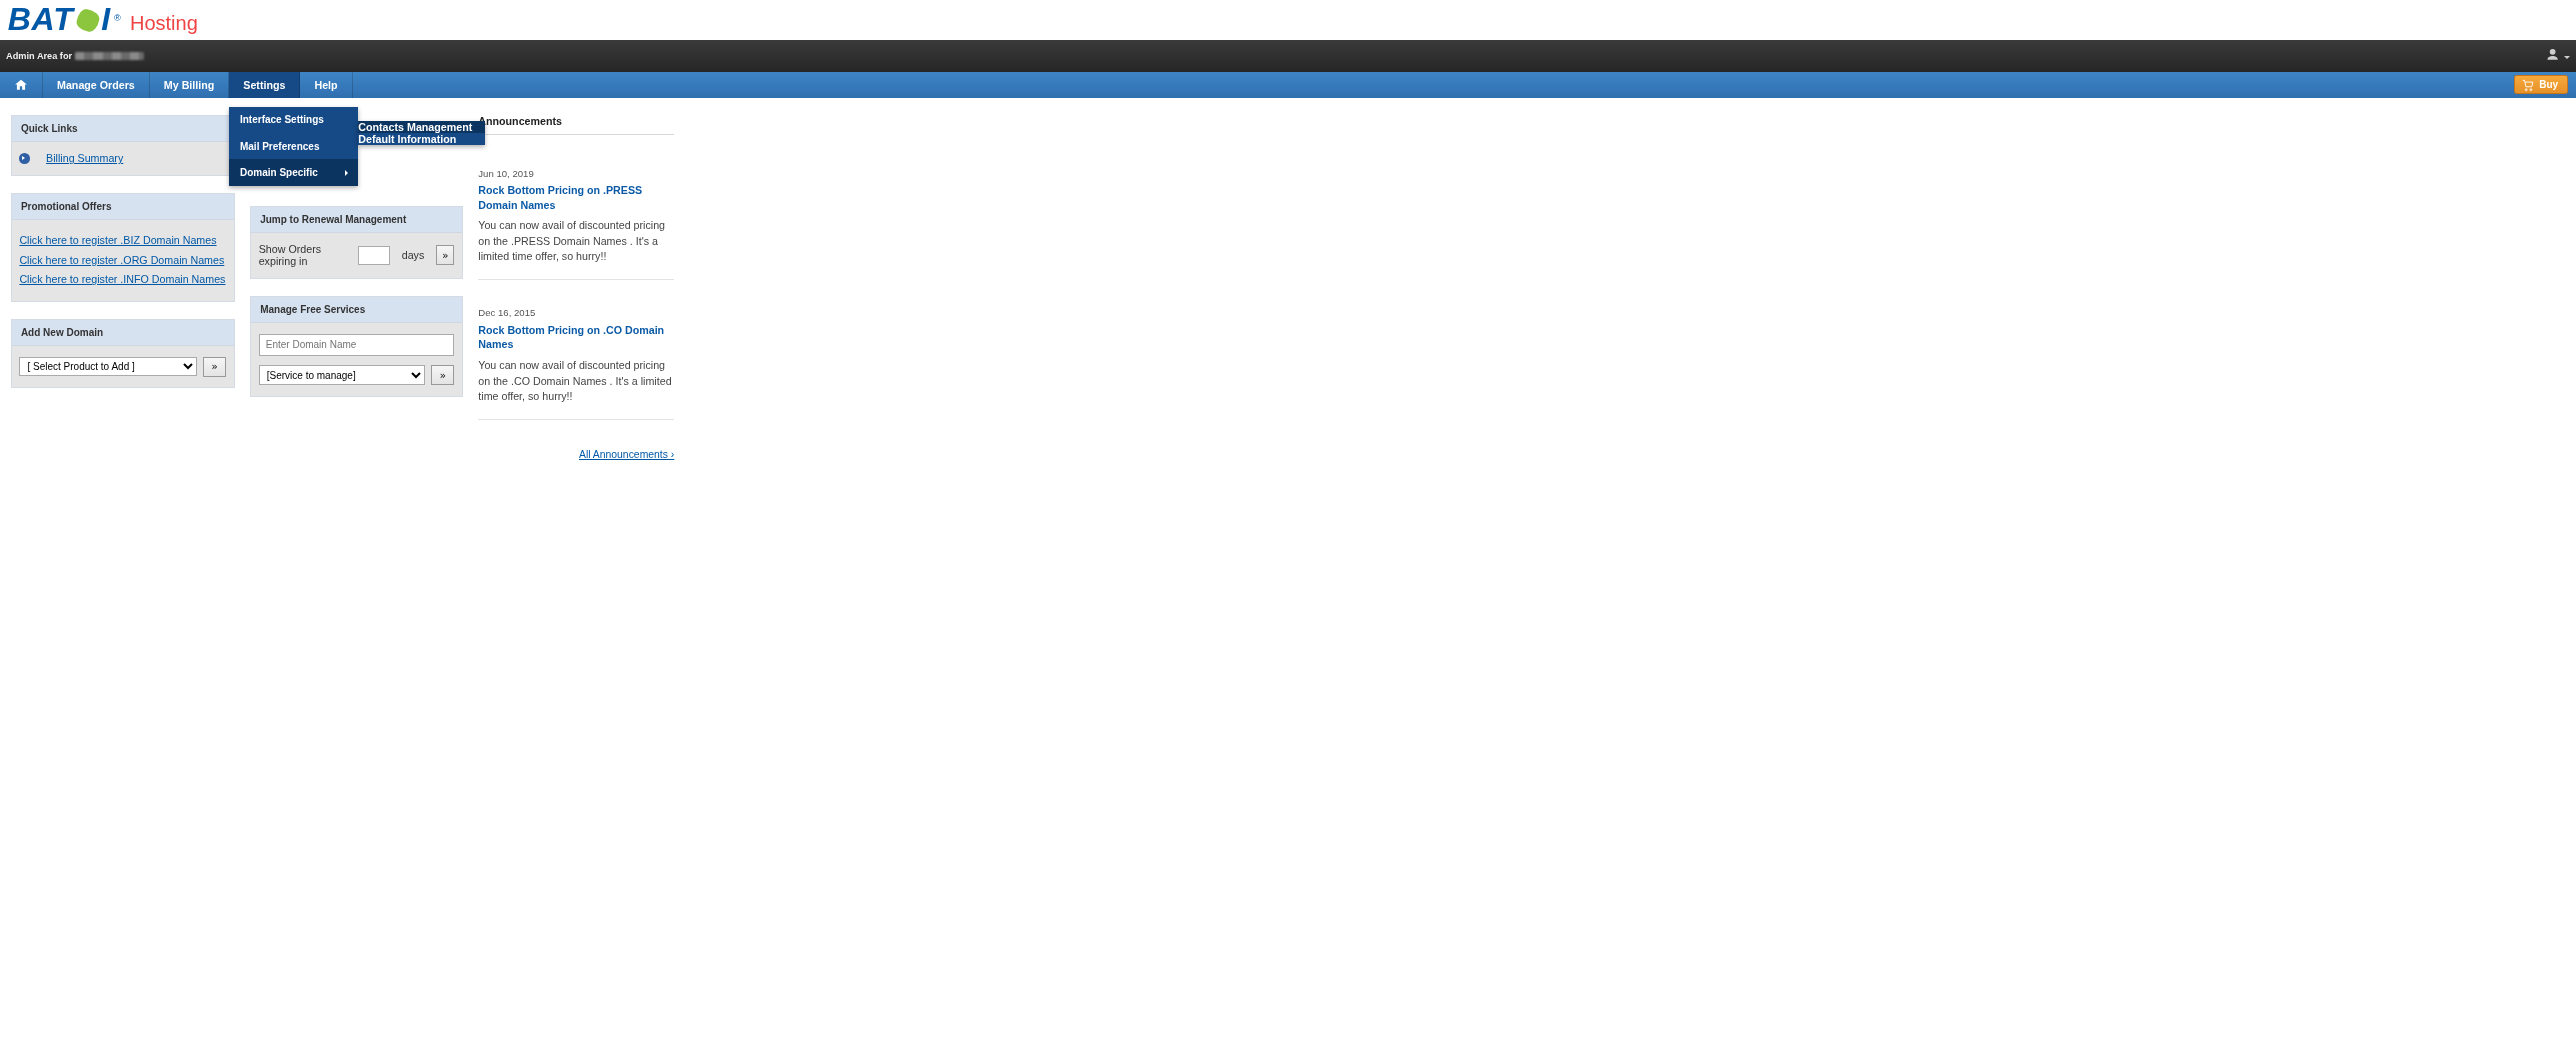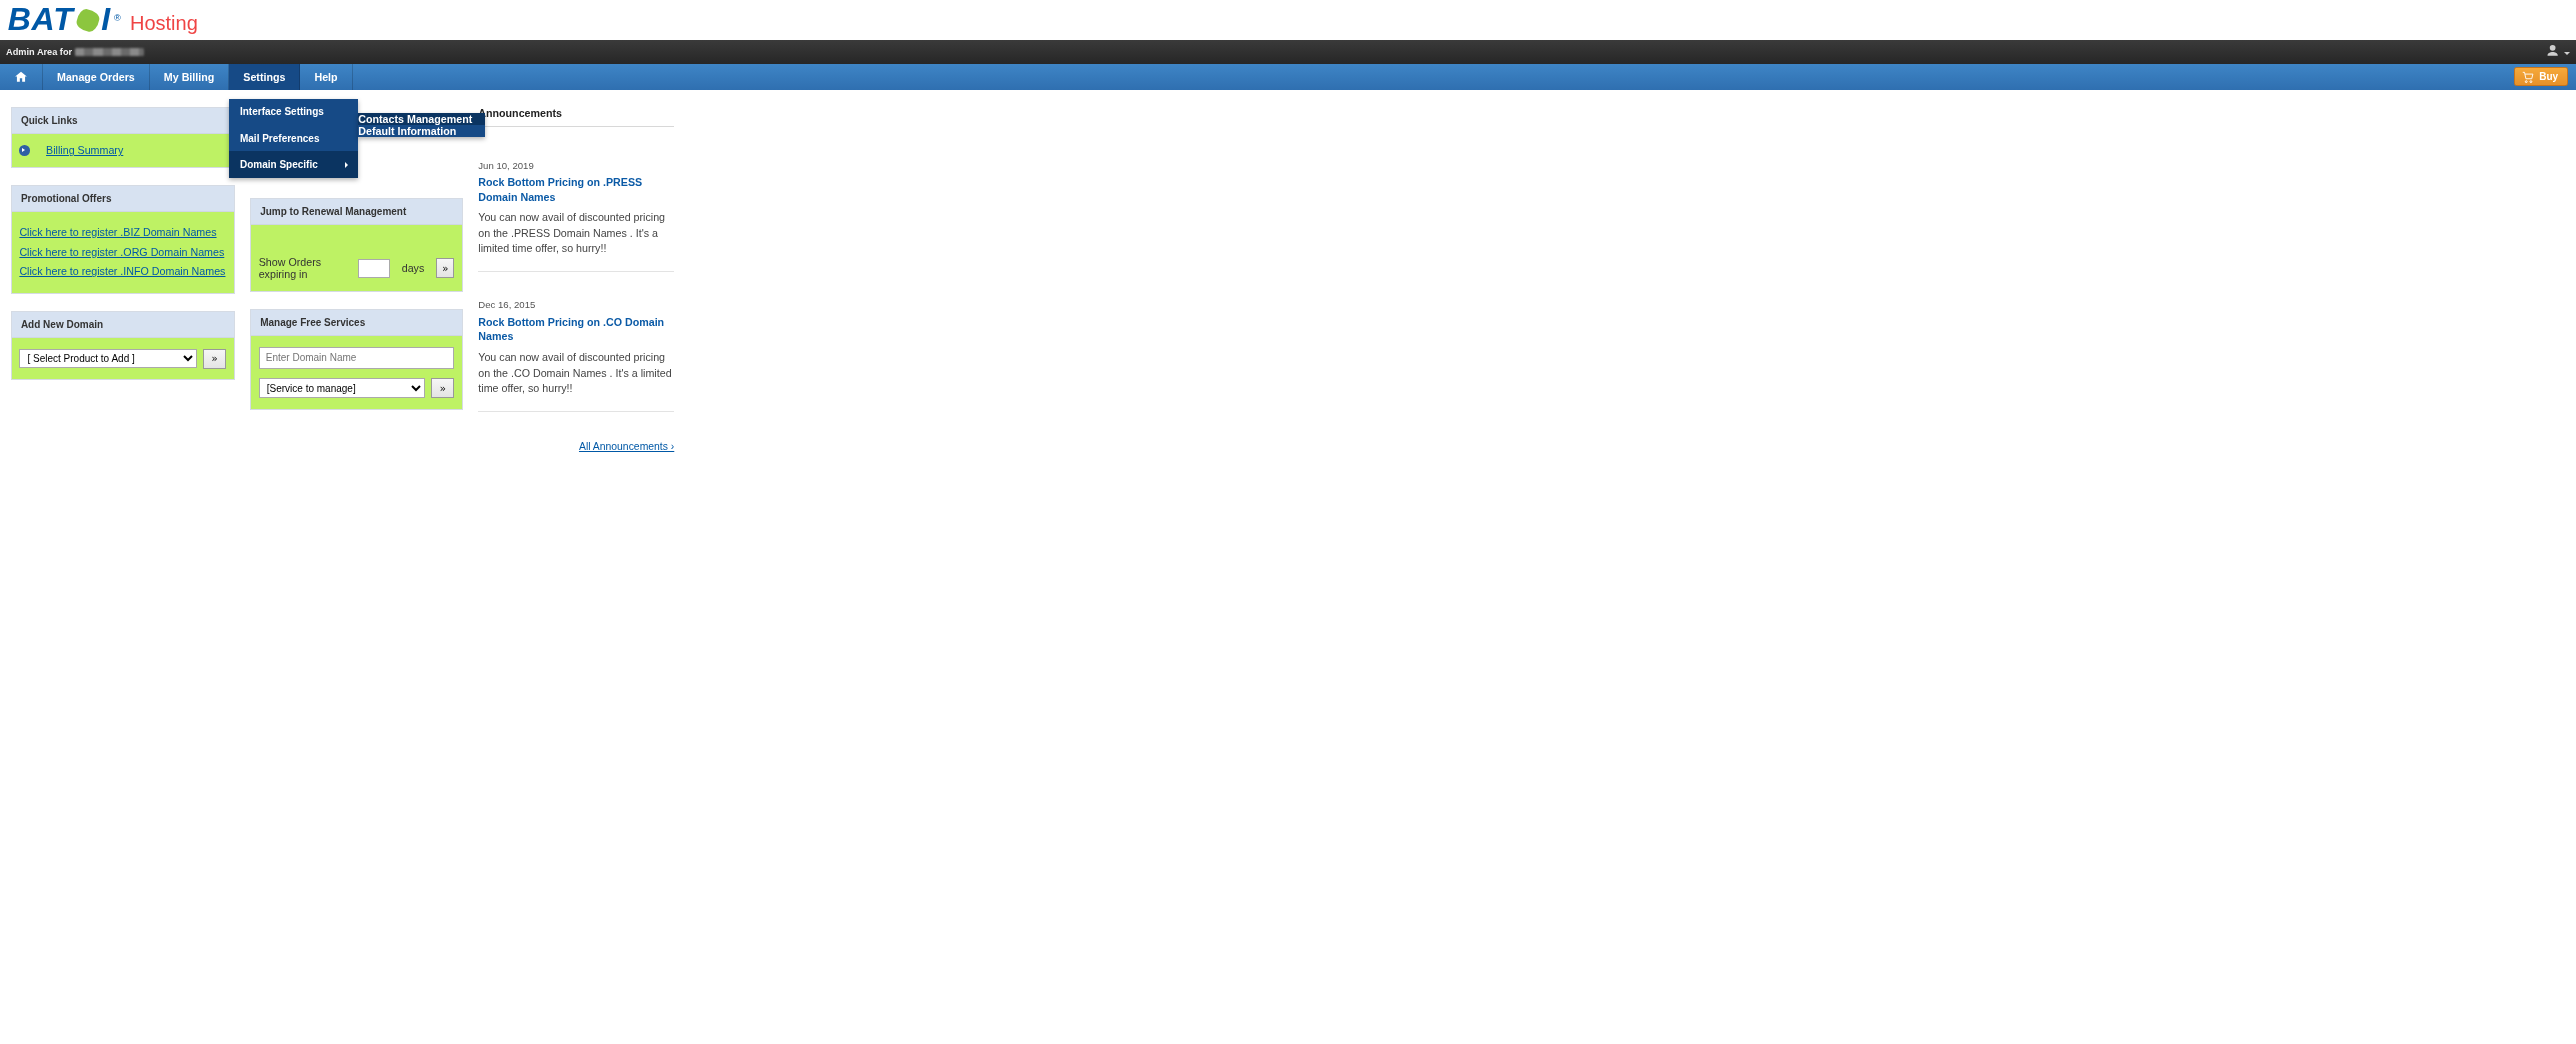--- a/index.html
+++ b/index.html
@@ -8,21 +8,21 @@
 
   
   .brand-row { padding: 3.1px 7.7px 4.6px 7.7px; display: flex; align-items: flex-end; gap: 4.6px; }
   .brand-logo { display: flex; align-items: flex-end; gap: 3.1px; }
   .brand-bat { font-family: Arial, Helvetica, sans-serif; font-weight: 900; font-size: 32px; letter-spacing: 0.8px; color: #0058a6; font-style: italic; line-height: 1; }
   .brand-leaf { width: 21.5px; height: 21.5px; background: #8cc63f; border-radius: 60% 100% 60% 100% / 100% 60% 100% 60%; display: inline-block; transform: translateY(-4.6px) rotate(10deg); }
   .brand-reg { color: #0058a6; font-size: 9.2px; transform: translateY(-12.3px); }
   .brand-hosting { color: #ef4444; font-size: 20px; font-weight: 400; font-style: normal; margin-left: 4.6px; }
 
   
-  .admin-bar { background: #2a2a2a; background: linear-gradient(#3a3a3a,#262626); color: #f0f0f0; font-size: 9.2px; height: 24px; display: flex; align-items: center; padding: 0 6.1px; justify-content: space-between; }
+  .admin-bar { background: #2a2a2a; background: linear-gradient(#3a3a3a,#262626); color: #f0f0f0; font-size: 9.2px; height: 32px; display: flex; align-items: center; padding: 0 6.1px; justify-content: space-between; }
   .admin-bar .admin-left b { font-weight: bold; }
   .admin-bar .smudge { display:inline-block; width: 69px; height: 8.4px; background: repeating-linear-gradient(90deg,#8a8a8a,#8a8a8a 9.2px,#6a6a6a 9.2px,#6a6a6a 18.4px); filter: blur(0.9px); border-radius:1.5px; vertical-align:middle; }
   .admin-bar .user-ico svg { width: 15.3px; height: 15.3px; fill: #cfcfcf; }
   .admin-bar .user-ico .caret { border-top: 3.1px solid #cfcfcf; border-left: 3.1px solid transparent; border-right: 3.1px solid transparent; display:inline-block; margin-left:1.5px; transform: translateY(-3.1px); }
 
   
   .main-nav { background: linear-gradient(#3e85c6,#2f6fb0); display: flex; align-items: stretch; height: 26px; color: #fff; position: relative; }
   .main-nav .nav-item { padding: 0 14px; display: flex; align-items: center; font-weight: bold; font-size: 10.7px; border-right: 0.8px solid rgba(0,0,0,0.18); cursor: pointer; }
   .main-nav .nav-item.home { padding: 0 14px; }
   .main-nav .nav-item.home svg { width: 14px; height: 14px; fill: #fff; }
@@ -39,38 +39,38 @@
   .submenu { position: absolute; left: 129px; top: 49px; width: 127px; background: #164a86; color: #fff; box-shadow: 0 1.5px 4.6px rgba(0,0,0,.3); z-index: 21; }
   .submenu .dd-item.active { background: #0b3461; }
 
   
   .page { display: flex; gap: 15.3px; padding: 17px 10.7px; align-items: flex-start; }
   .col { display: flex; flex-direction: column; gap: 17px; }
   .col-1 { width: 224px; }
   .col-2 { width: 213px; }
   .col-3 { width: 196px; }
 
-  .panel { border: 0.8px solid #d5dbe4; background: #bef264; }
+  .panel { border: 0.8px solid #d5dbe4; background: #e5e5e5; }
   .panel-head { background: #d7e2f1; padding: 7px 9.2px; font-weight: bold; color: #333; font-size: 10px; border-bottom: 0.8px solid #cfd7e3; }
   .panel-body { padding: 10.7px 7.7px; }
 
   .billing-line { display:flex; align-items:center; gap:16px; }
   .billing-line .bullet { width:10.7px; height:10.7px; border-radius:50%; background:#2f5fa4; position:relative; }
   .billing-line .bullet:after { content:''; position:absolute; left:3.1px; top:3.1px; border-left:3.1px solid #fff; border-top:2.3px solid transparent; border-bottom:2.3px solid transparent; }
   .billing-line a { color:#0058a6; text-decoration: underline; font-size:10.7px; }
 
   .promo-links a { display:block; color:#0058a6; text-decoration: underline; font-size:10.7px; line-height: 1.85; }
 
   select.full, input.full { width: 100%; }
   select { border:0.8px solid #aaa; background:#fff; padding:2.3px 3.1px; font-size:10px; }
   input[type=text] { border:0.8px solid #aaa; padding:4.6px 6.1px; font-size:10px; }
   .go-btn { border:0.8px solid #999; background:linear-gradient(#f6f6f6,#e4e4e4); width:23px; height:20px; font-family: monospace; font-size:10px; cursor:pointer; }
   .inline-row { display:flex; gap:6.1px; align-items:center; }
 
-  .renewal-line { display:flex; align-items:center; gap:12px; font-size:10.7px;margin-top:21px; }
+  .renewal-line { display:flex; align-items:center; gap:12px; font-size:10.7px; }
   .renewal-line input[type=text] { width:32px; padding:3.1px; }
 
   
   .sec-title { font-weight:bold; font-size:10.7px; color:#222; padding: 0 0 7.7px 0; margin-bottom: 4.6px; border-bottom:0.8px solid #d8d8d8; }
   .ann { padding: 10.7px 0 14px 0; border-bottom:0.8px solid #e3e3e3; }
   .ann:last-of-type { border-bottom:0.8px solid #e3e3e3; }
   .ann .date { font-size:9.6px; color:#555; }
   .ann .title { color:#0b5aa6; font-weight:bold; font-size:10.7px; margin:4.6px 0 6.1px 0; line-height:1.35; }
   .ann .body { color:#444; font-size:10.7px; line-height:1.45; }
   .all-ann { text-align:right; padding-top:12.3px; }

